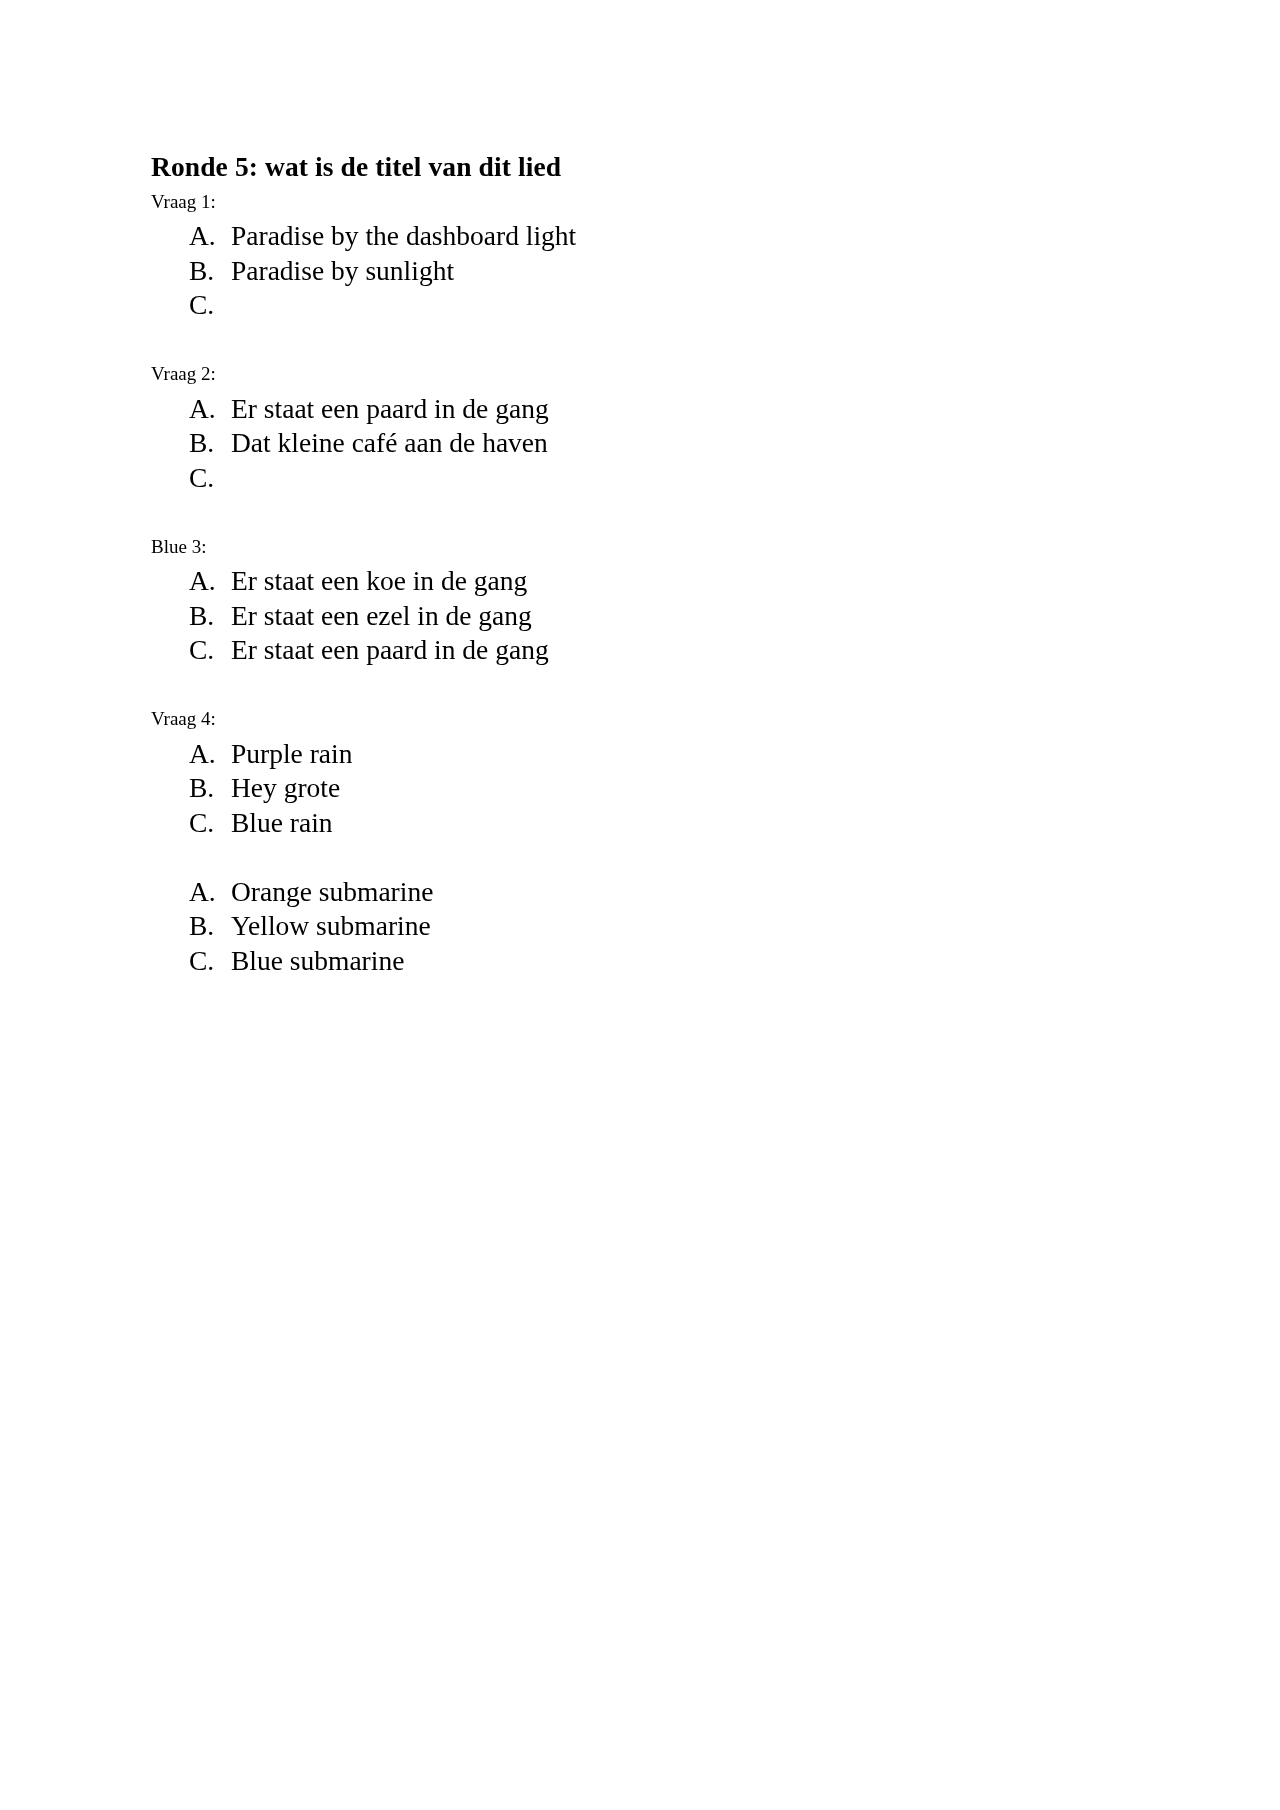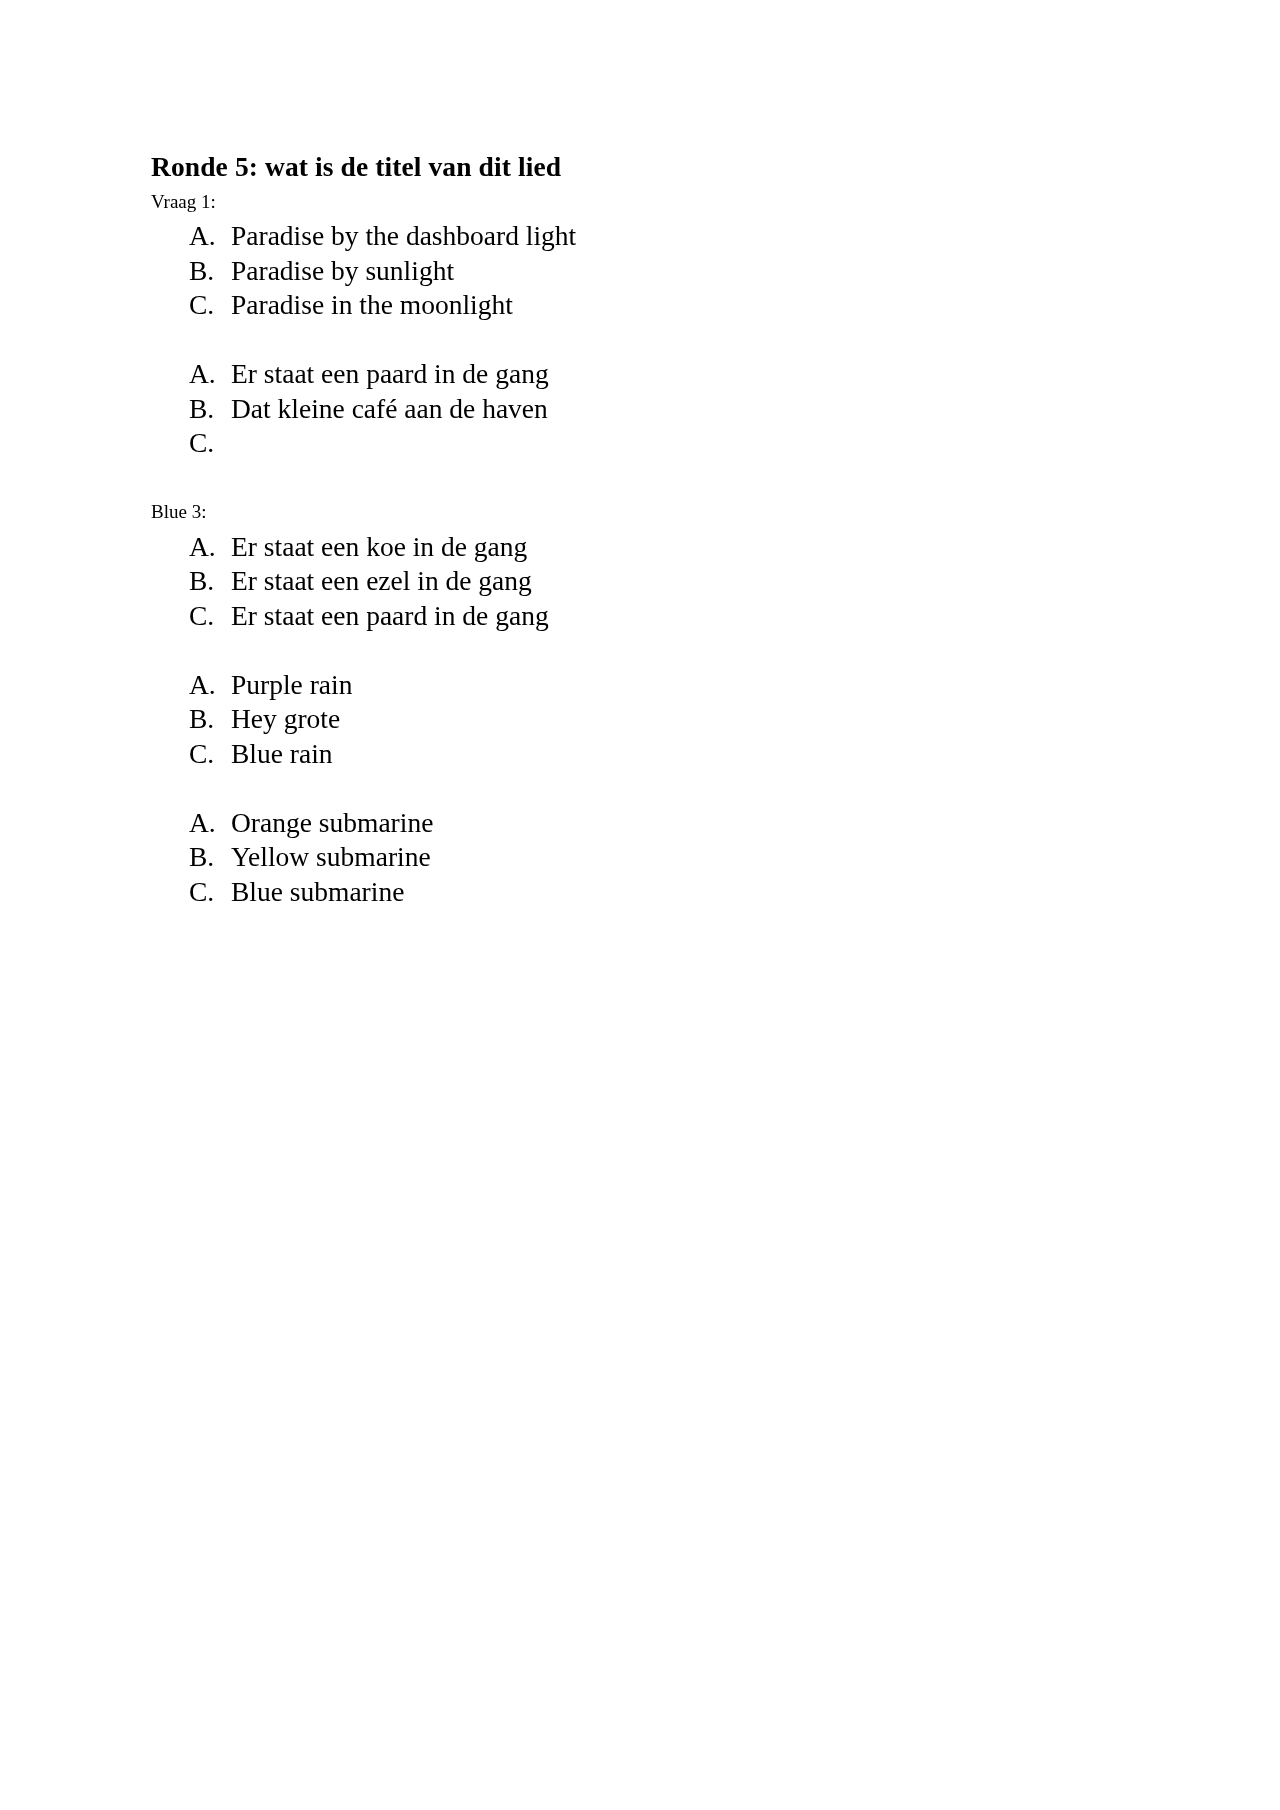--- a/index.html
+++ b/index.html
@@ -99,28 +99,28 @@
         <li class="option-row">
           <span class="option-letter">A.</span>
           <span class="option-text">Paradise by the dashboard light</span>
         </li>
         <li class="option-row">
           <span class="option-letter">B.</span>
           <span class="option-text">Paradise by sunlight</span>
         </li>
         <li class="option-row">
           <span class="option-letter">C.</span>
-          <span class="option-text">Paradise in the moonlight</span>
         </li>
       </ul>
     </div>
 
     <div class="block-gap"></div>
 
     <div class="question-block">
+      <div class="question-label">Vraag 2:</div>
       <ul class="options">
         <li class="option-row">
           <span class="option-letter">A.</span>
           <span class="option-text">Er staat een paard in de gang</span>
         </li>
         <li class="option-row">
           <span class="option-letter">B.</span>
           <span class="option-text">Dat kleine café aan de haven</span>
         </li>
         <li class="option-row">
@@ -145,20 +145,21 @@
         <li class="option-row">
           <span class="option-letter">C.</span>
           <span class="option-text">Er staat een paard in de gang</span>
         </li>
       </ul>
     </div>
 
     <div class="block-gap"></div>
 
     <div class="question-block">
+      <div class="question-label">Vraag 4:</div>
       <ul class="options">
         <li class="option-row">
           <span class="option-letter">A.</span>
           <span class="option-text">Purple rain</span>
         </li>
         <li class="option-row">
           <span class="option-letter">B.</span>
           <span class="option-text">Hey grote</span>
         </li>
         <li class="option-row">

